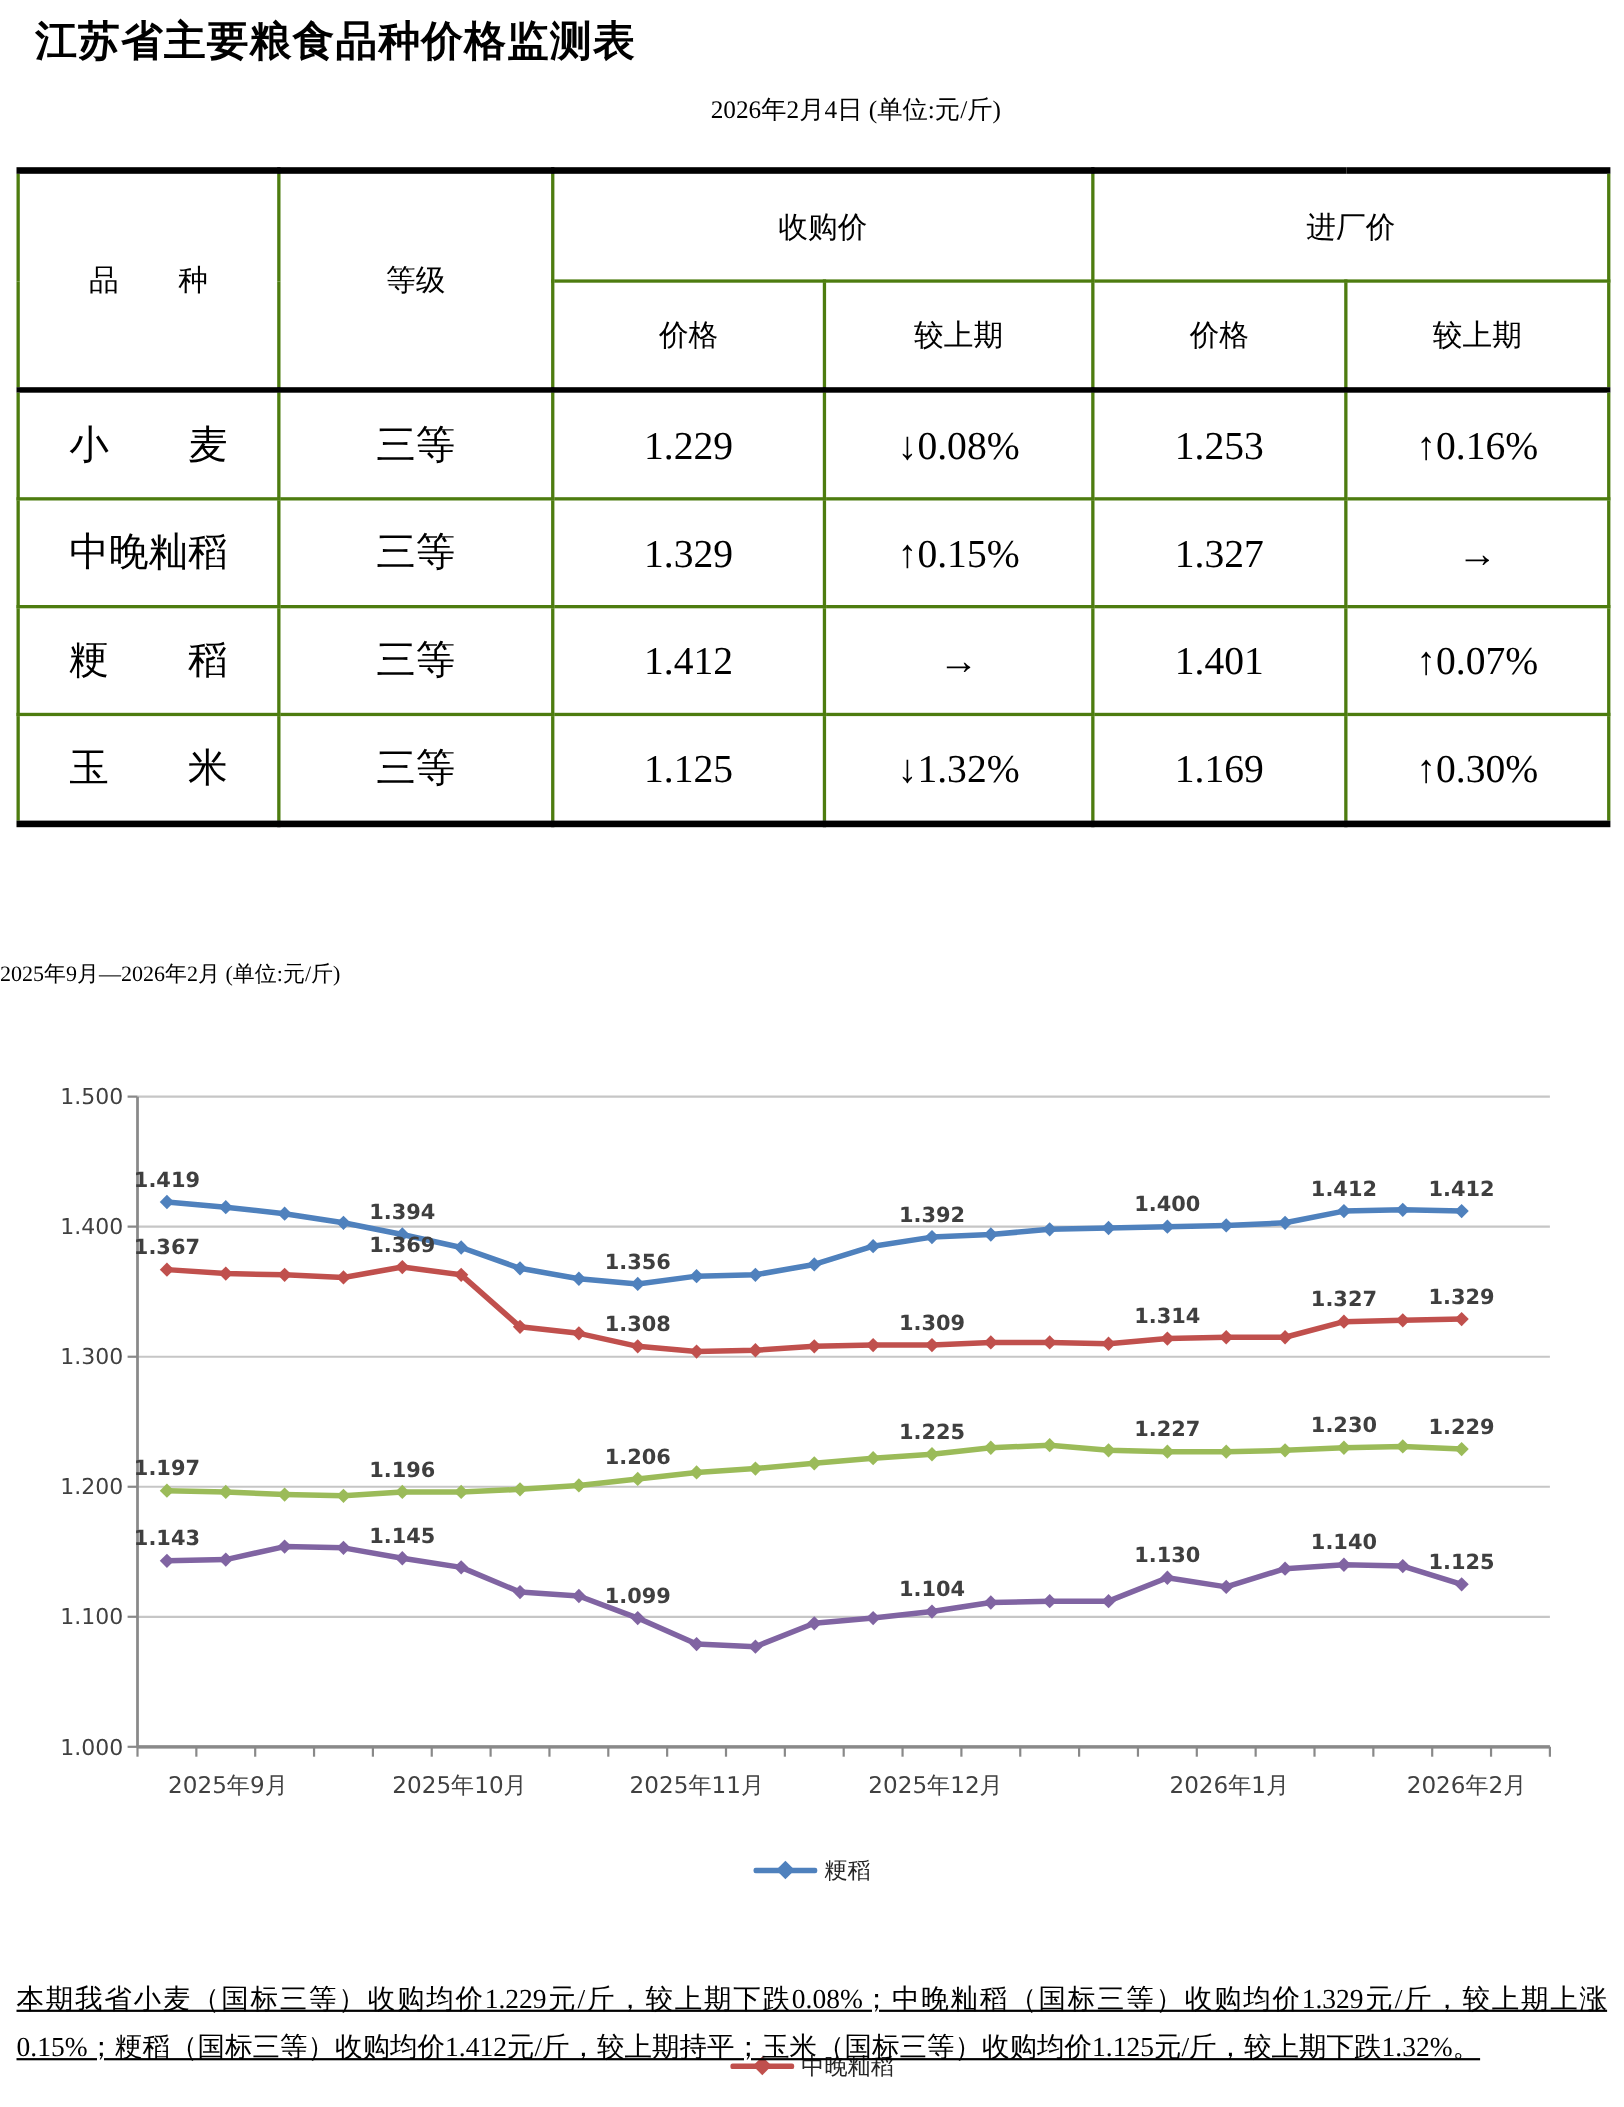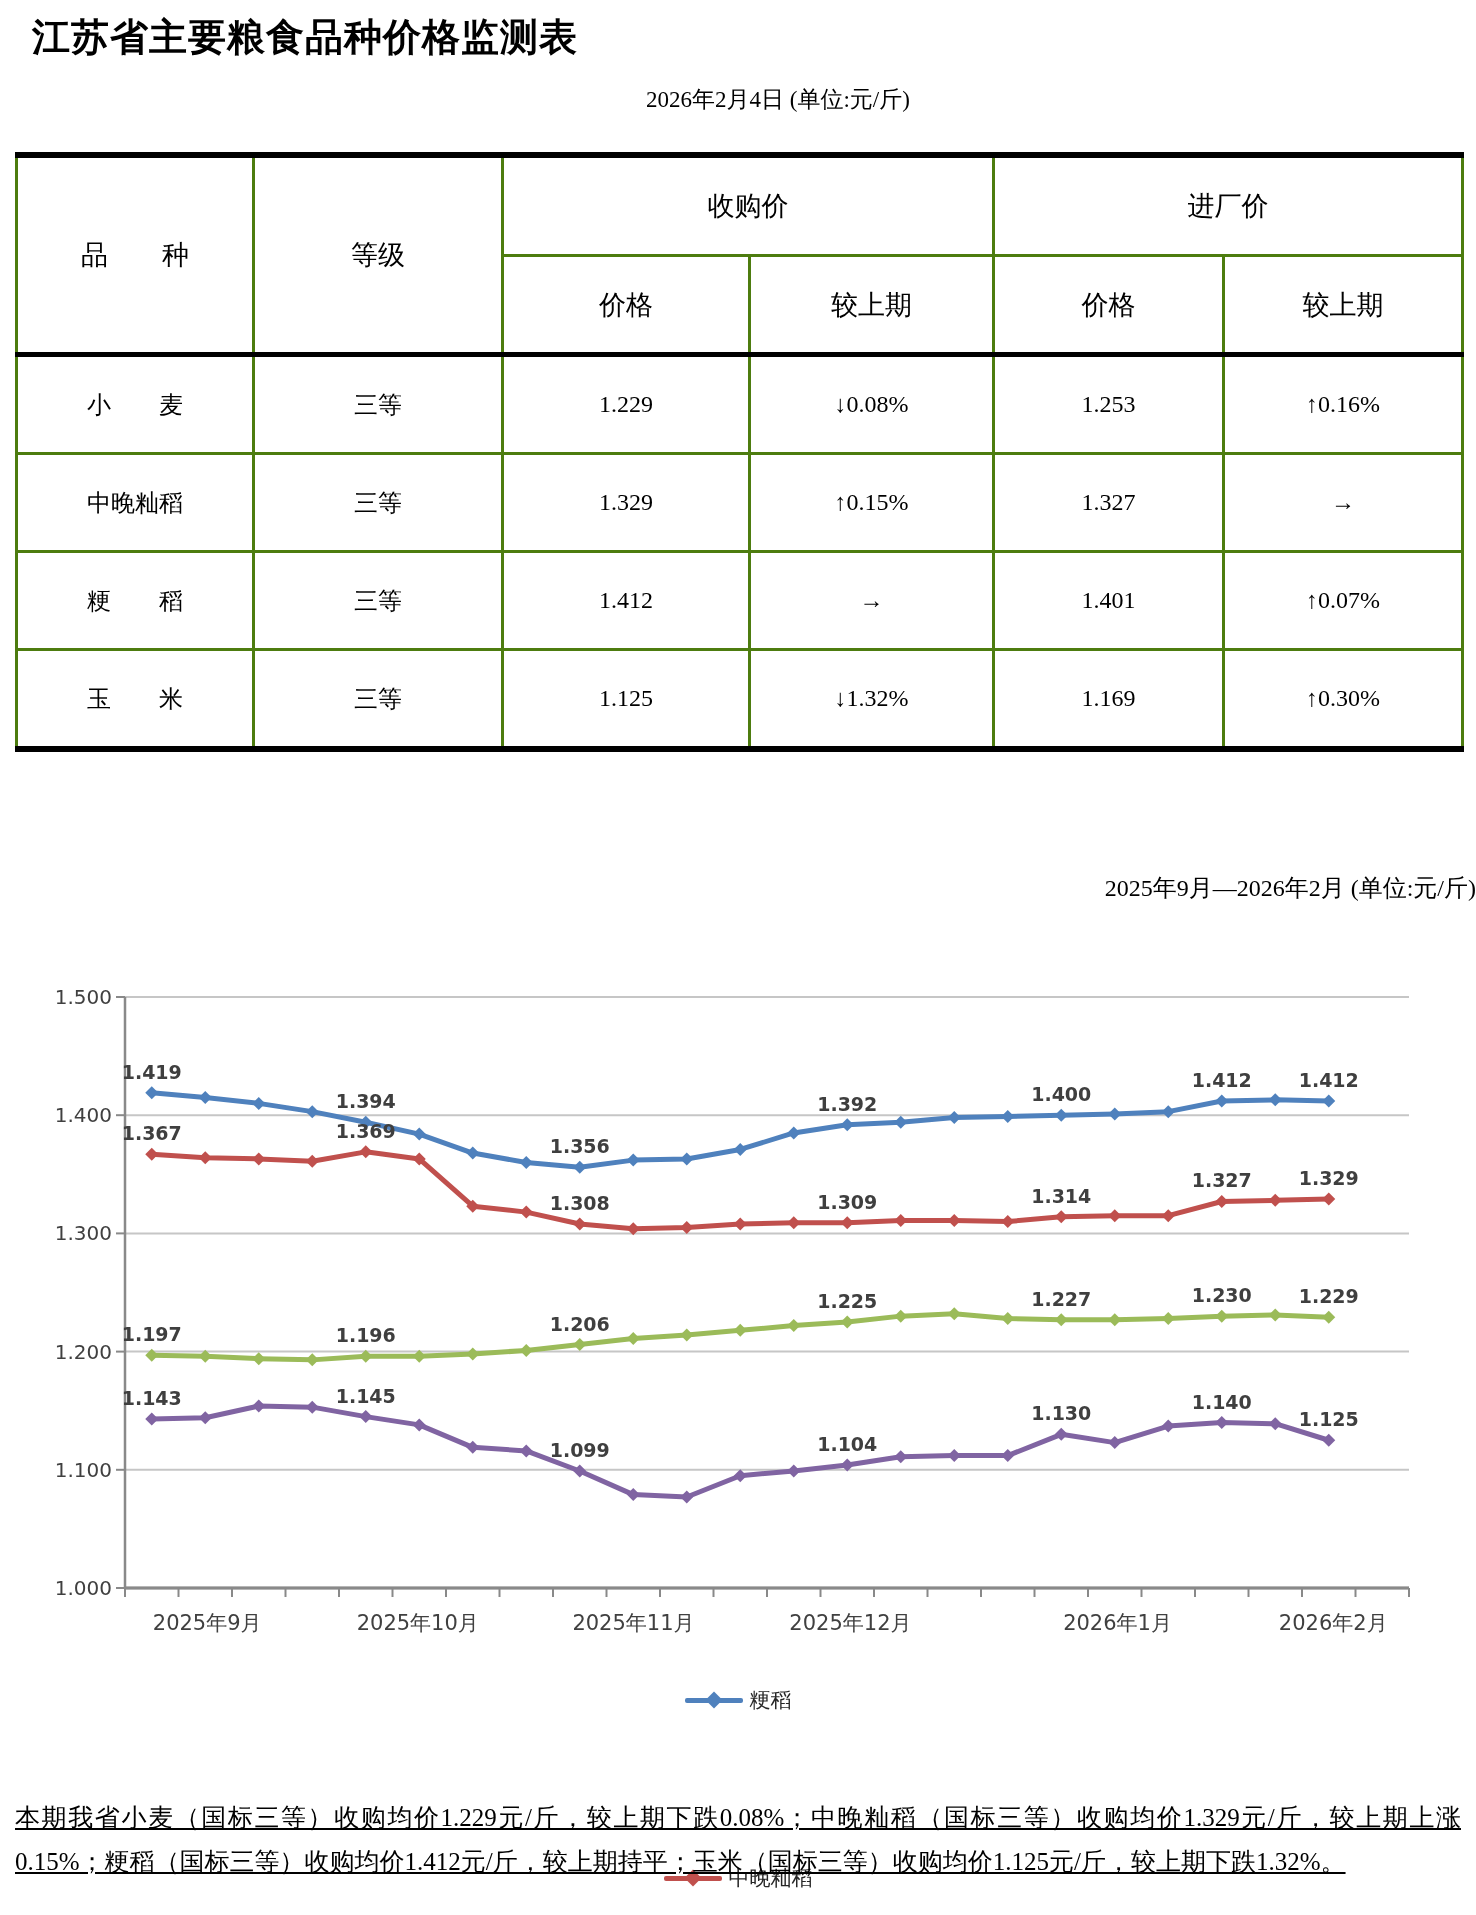--- a/index.html
+++ b/index.html
@@ -9,25 +9,25 @@
              font-size:38px;font-weight:bold;letter-spacing:1px;padding-left:32px;}
   .doc-subtitle{position:absolute;top:84px;left:0;width:100%;text-align:center;font-size:23px;margin-left:40px;}
   table.price{position:absolute;top:152px;left:15px;width:1446px;border-collapse:collapse;
               table-layout:fixed;text-align:center;}
   table.price td,table.price th{border:3px solid #4d7c0f;font-weight:normal;
               font-size:27px;vertical-align:middle;padding:0;}
   table.price{border-top:6px solid #000;border-bottom:6px solid #000;}
   table.price thead th{height:95px;}
   table.price thead tr.h1 th{height:96px;}
   table.price thead{border-bottom:5px solid #000;}
-  table.price tbody td{height:95px;font-size:24px;}
+  table.price tbody td{height:95px;font-size:36px;}
   .num{font-size:28px;}
   .chart-title{position:absolute;top:796px;left:0;width:100%;text-align:center;
                font-size:34px;font-weight:bold;letter-spacing:1px;}
-  .chart-subtitle{position:absolute;top:872px;left:0;width:100%;text-align:right;font-size:24px;}
+  .chart-subtitle{position:absolute;top:872px;left:0;width:100%;text-align:left;font-size:20px;}
   #chart-svg{position:absolute;top:935px;left:0;}
   #legend{position:absolute;top:1686px;left:0;width:100%;display:flex;
           justify-content:center;align-items:center;gap:150px;
           font-family:"DejaVu Sans","Liberation Sans",sans-serif;font-size:21px;color:#262626;flex-direction:column;}
   .lg-item{display:flex;align-items:center;gap:7px;}
   .lg-line{width:58px;height:5px;position:relative;border-radius:2px;}
   .lg-diamond{position:absolute;left:50%;top:50%;width:12px;height:12px;
               transform:translate(-50%,-50%) rotate(45deg);}
   .footer-para{position:absolute;top:1796px;left:15px;width:1446px;
                font-size:25px;line-height:44px;text-align:justify;text-decoration:underline;}

